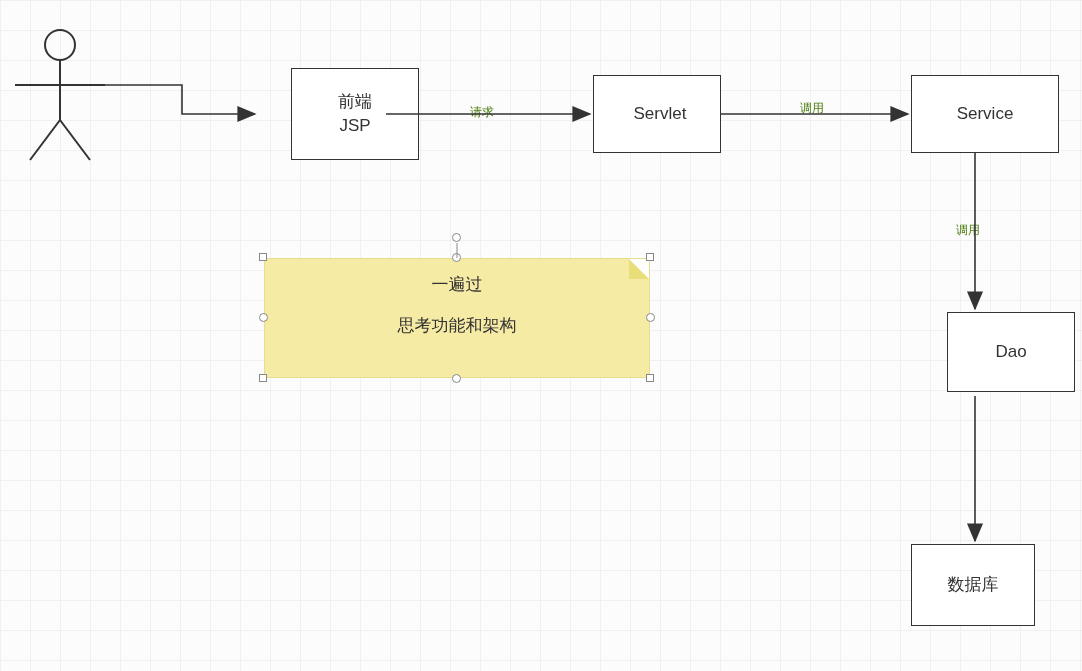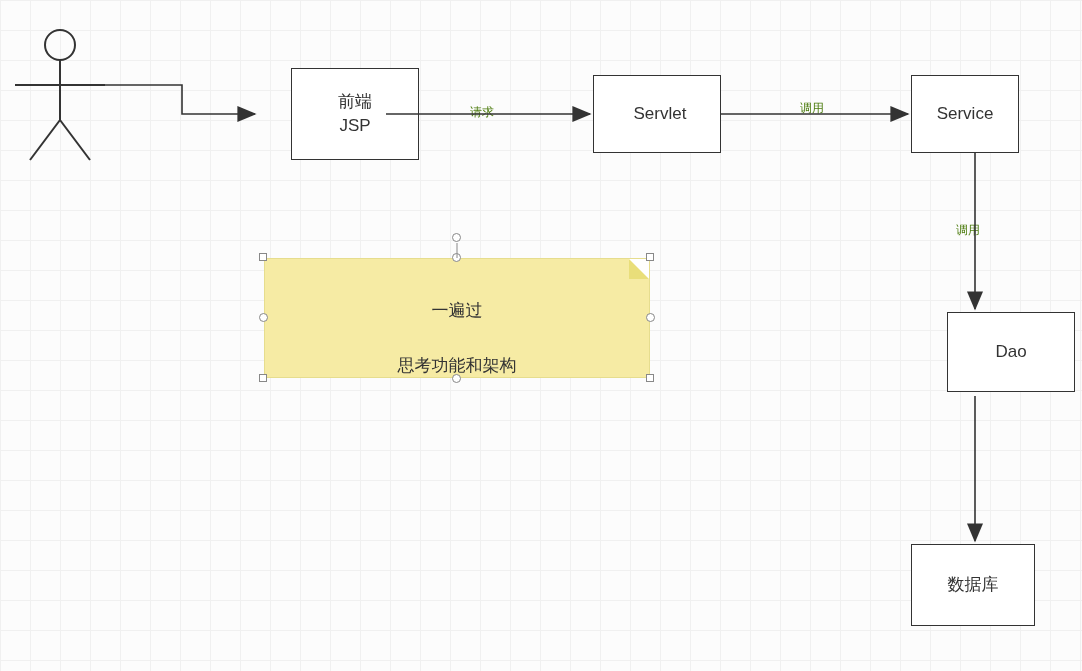--- a/index.html
+++ b/index.html
@@ -31,22 +31,22 @@
     font-size: 17px;
   }
   .note {
     position: absolute;
     background: #f6eba4;
     border: 1px solid #e6dd8e;
     display: flex;
     flex-direction: column;
     align-items: center;
     justify-content: flex-start;
-    padding-top: 40px;
-    gap: 32px;
+    padding-top: 14px;
+    gap: 18px;
     font-size: 17px;
   }
   .note-corner {
     position: absolute;
     top: 0; right: 0;
     width: 0; height: 0;
     border-top: 20px solid #fff;
     border-left: 20px solid #e9de7a;
   }
   .note-corner::after{
@@ -102,21 +102,21 @@
 
 <div class="box" style="left:258px; top:68px; width:128px; height:92px;margin-left:33px;">
   <span>前端</span>
   <span>JSP</span>
 </div>
 
 <div class="box" style="left:593px; top:75px; width:128px; height:78px;padding-left:6px;">
   <span>Servlet</span>
 </div>
 
-<div class="box" style="left:911px; top:75px; width:108px; height:78px;text-align:center;">
+<div class="box" style="left:911px; top:75px; width:148px; height:78px;text-align:center;">
   <span>Service</span>
 </div>
 
 <div class="box" style="left:911px; top:312px; width:128px; height:80px;margin-left:36px;">
   <span>Dao</span>
 </div>
 
 <div class="box" style="left:911px; top:544px; width:124px; height:82px;">
   <span>数据库</span>
 </div>

